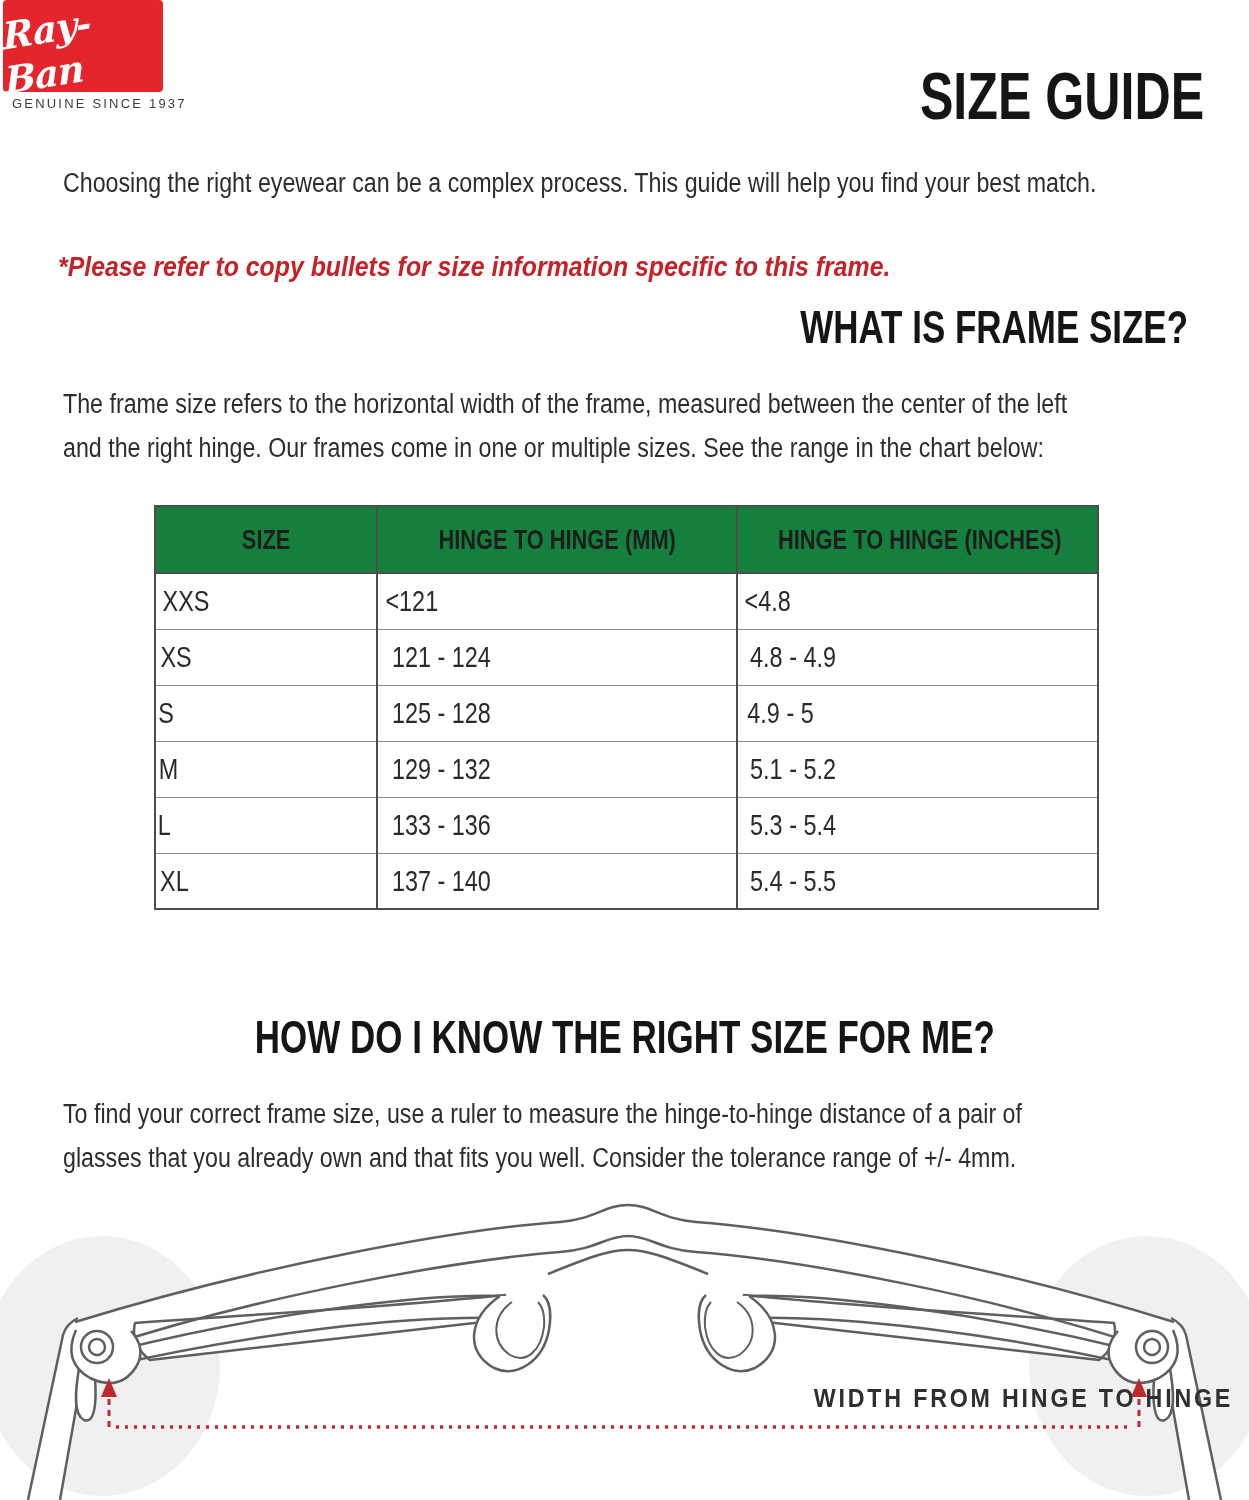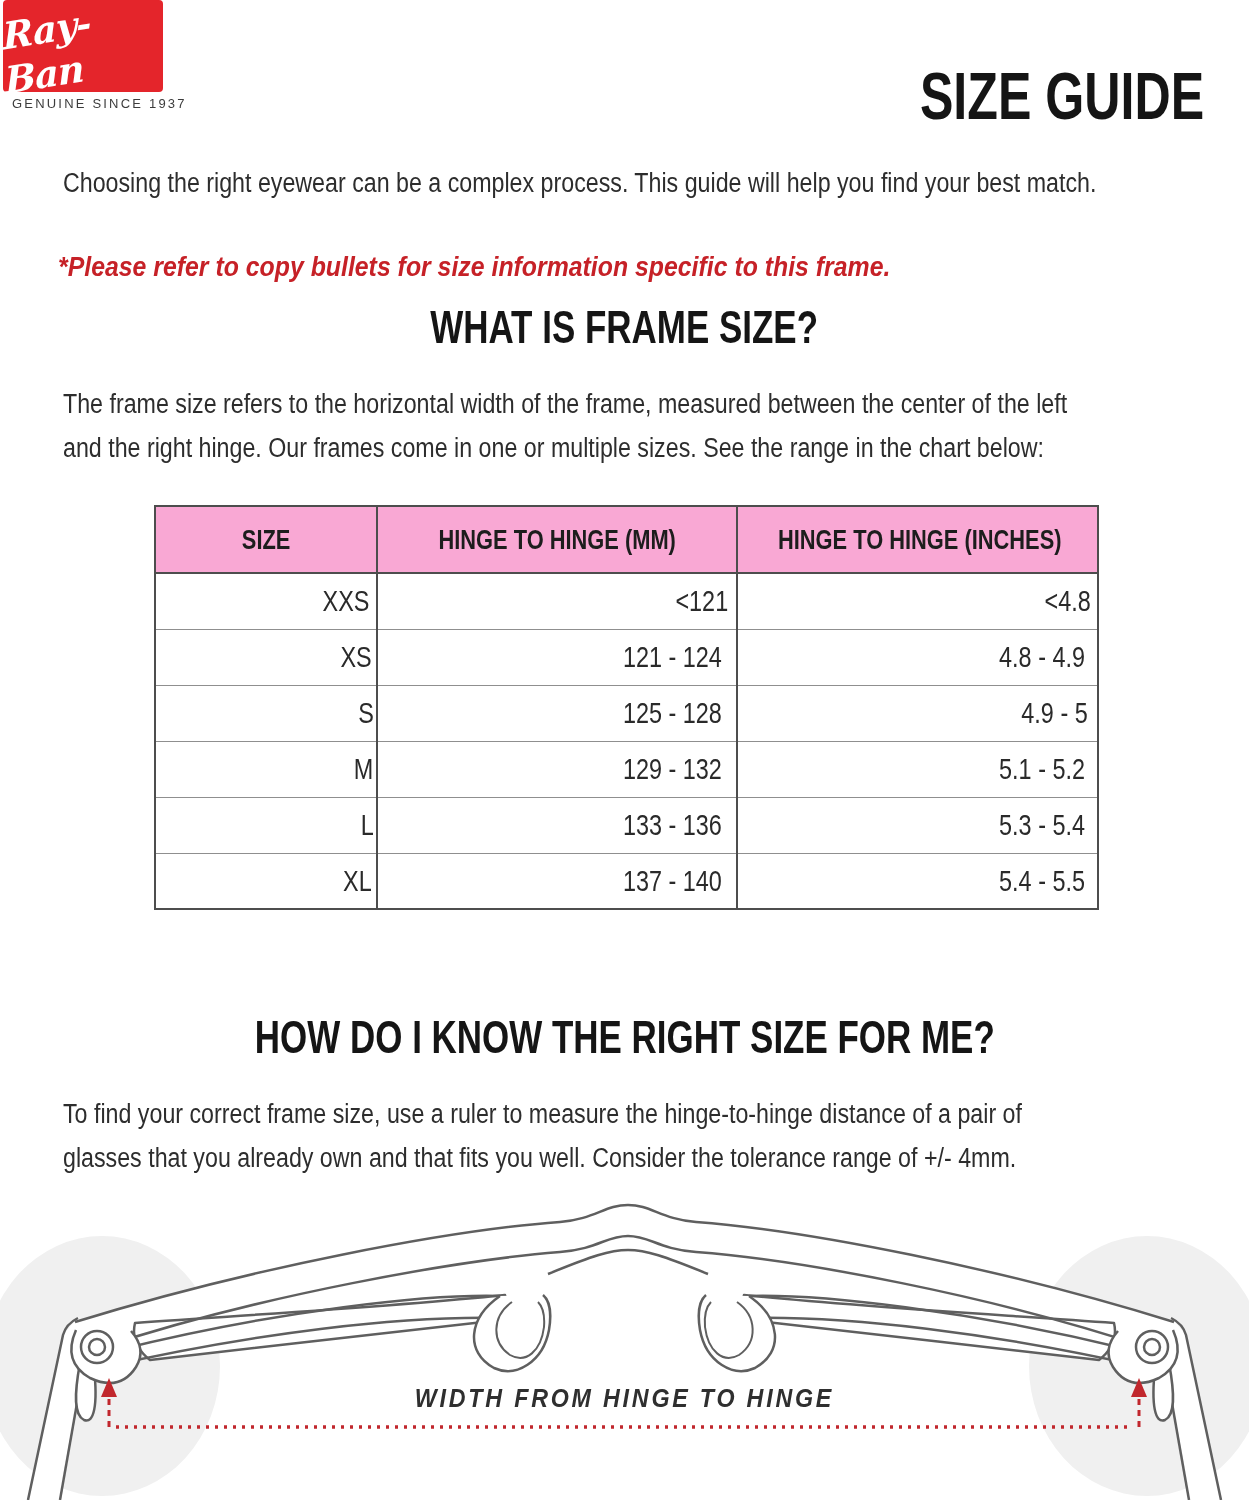--- a/index.html
+++ b/index.html
@@ -32,21 +32,21 @@
   .condensed{ display:inline-block; transform:scaleX(0.76); transform-origin:center; white-space:nowrap; }
   .page-title{
     position:absolute; top:60px; left:0; width:100%;
     text-align:right; font-size:66px; font-weight:bold; color:#151515;
     line-height:1.1;
   }
   .h2{
     position:absolute; left:0; width:100%;
     text-align:center; font-size:46px; font-weight:bold; color:#151515;
   }
-  .h2-frame{ top:300px; }
+  .h2-frame{ top:300px;text-align:right; }
   .h2-right{ top:1010px; }
 
   
   .body-line{
     position:absolute; left:63px;
     font-size:27px; color:#2d2d2d;
   }
   .squeeze{ display:inline-block; transform:scaleX(0.86); transform-origin:0 0; white-space:nowrap; }
   .squeeze-wrap{
     display:inline-block; width:1335px; transform:scaleX(0.86); transform-origin:0 0;
@@ -64,37 +64,37 @@
   
   table.size-table{
     position:absolute; left:154px; top:505px; width:943px;
     border-collapse:collapse; table-layout:fixed;
     border:2px solid #4d4d4d;
   }
   .size-table col.c1{ width:222px; }
   .size-table col.c2{ width:360px; }
   .size-table col.c3{ width:361px; }
   .size-table th{
-    height:67px; background:#f9a8d4; border:2px solid #4d4d4d;
+    height:67px; background:#15803d; border:2px solid #4d4d4d;
     font-size:28px; font-weight:bold; color:#1d1d1d; text-align:center;
   }
   .size-table td{
     height:56px; border-left:2px solid #4d4d4d; border-right:2px solid #4d4d4d;
     border-top:1px solid #8f8f8f;
-    font-size:30px; color:#2a2a2a; text-align:right;
+    font-size:30px; color:#2a2a2a; text-align:left;
   }
   .size-table .cell{ display:inline-block; transform:scaleX(0.78); transform-origin:center; white-space:nowrap; }
 
   
   .diagram{ position:absolute; left:0; top:1200px; width:1249px; height:300px; }
   .diagram svg{ display:block; }
   .diagram-label{
     position:absolute; left:0; top:1384px; width:100%;
-    text-align:center; font-size:25px; font-weight:bold;
-    letter-spacing:3px; color:#2f2f2f;font-style:italic;
+    text-align:right; font-size:25px; font-weight:bold;
+    letter-spacing:3px; color:#2f2f2f;
   }
   .diagram-label .squeeze{ transform:scaleX(0.93); transform-origin:center; }
 </style>
 </head>
 <body>
 
 <div id="page">
 
   <div class="logo-box">
     <span class="logo-script">Ray-Ban</span>

